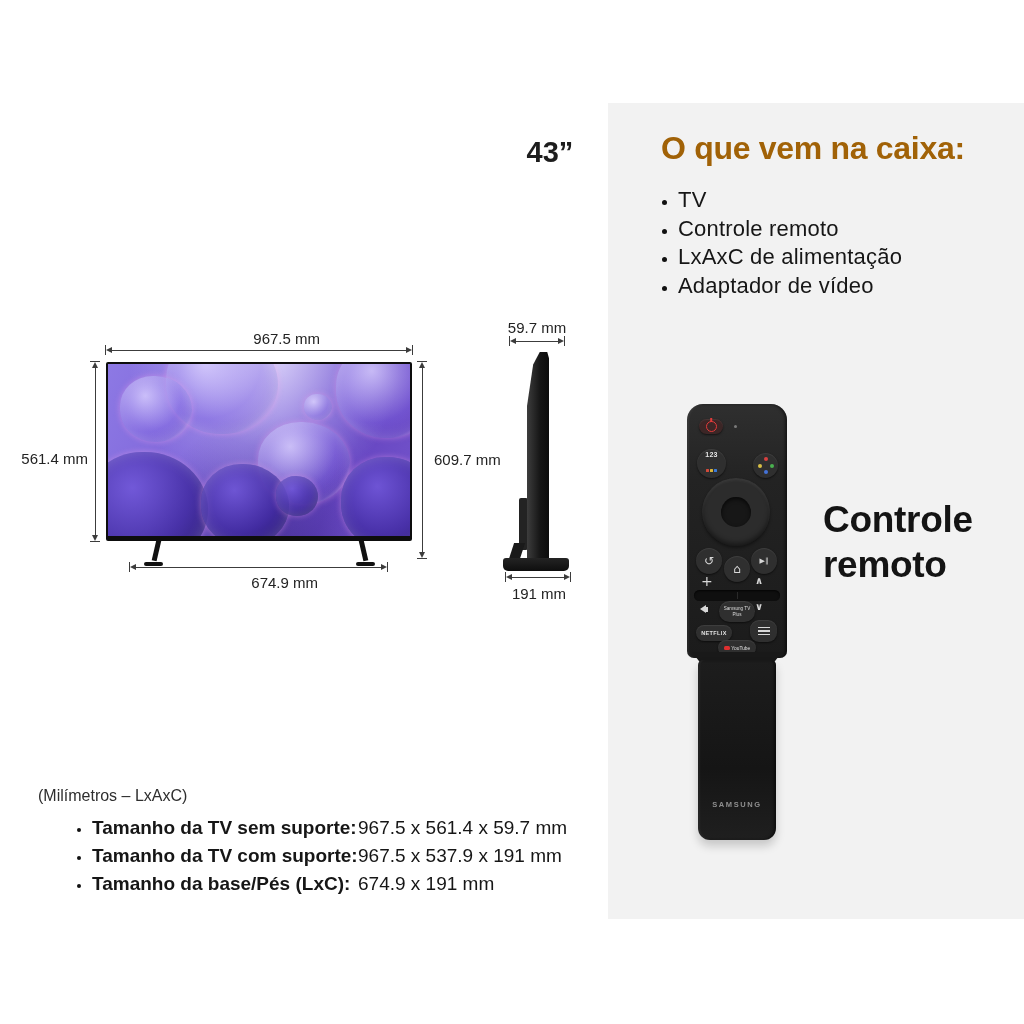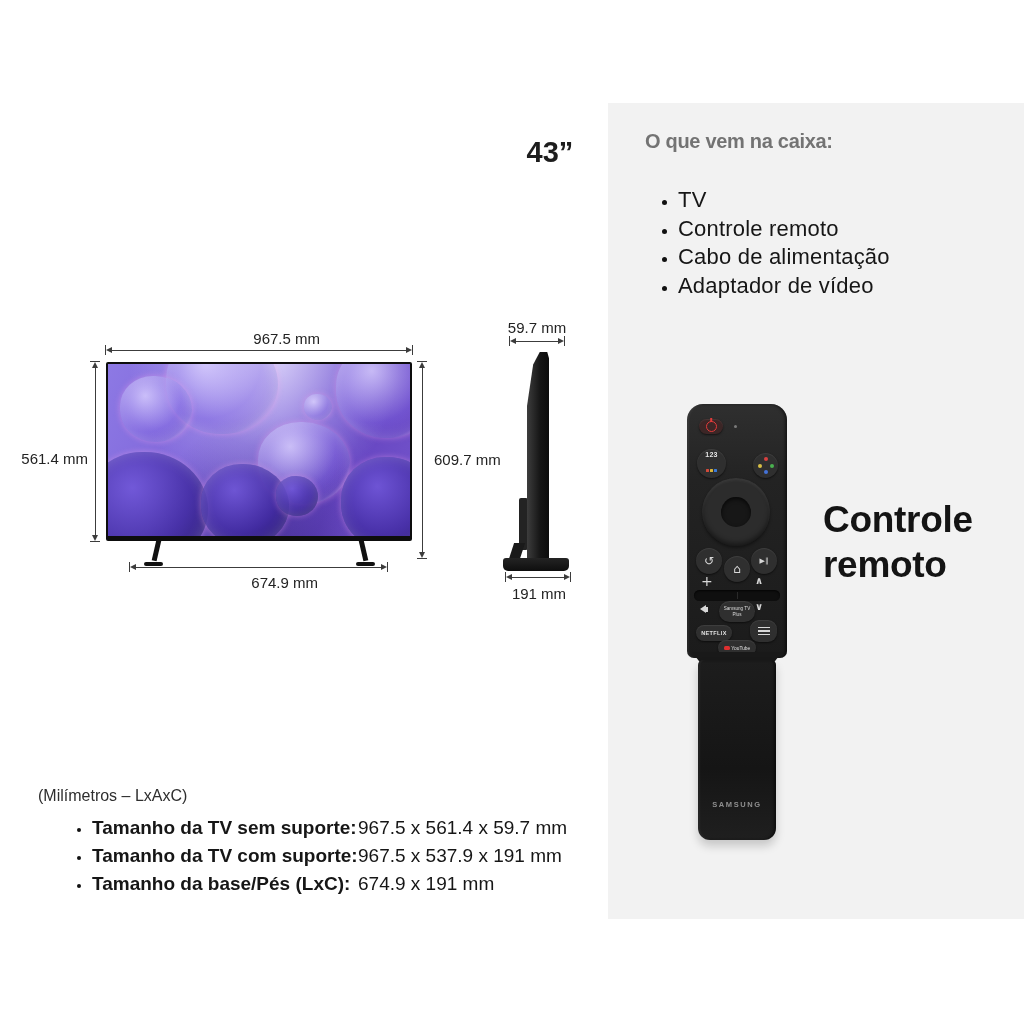--- a/index.html
+++ b/index.html
@@ -1,21 +1,21 @@
 <!DOCTYPE html>
 <html><head>
 <meta charset="utf-8">
 <style>
   html,body{margin:0;padding:0;}
   body{width:1024px;height:1024px;background:#ffffff;font-family:"Liberation Sans","DejaVu Sans",sans-serif;color:#1b1b1b;}
   .canvas{position:relative;width:1024px;height:1024px;overflow:hidden;background:#fff;}
 
   
   .panel-bg{position:absolute;left:608px;top:103px;width:416px;height:816px;background:#f2f2f2;}
-  .box-title{position:absolute;left:645px;top:130px;width:360px;font-size:20px;font-weight:700;letter-spacing:-0.3px;color:#737373;}
+  .box-title{position:absolute;left:661px;top:130px;width:360px;font-size:32px;font-weight:700;letter-spacing:-0.3px;color:#a16207;}
   .box-list{position:absolute;left:652px;top:186px;margin:0;padding:0 0 0 26px;list-style:disc;}
   .box-list li{font-size:22px;line-height:28.5px;letter-spacing:.2px;color:#161616;}
   .box-list li::marker{color:#111;font-size:16px;}
 
   
   .size-label{position:absolute;left:505px;top:136px;width:90px;text-align:center;font-size:29px;font-weight:600;color:#1d1d1d;}
 
   
   .dim-label{position:absolute;font-size:15px;color:#232323;white-space:nowrap;}
   .dimh,.dimv{position:absolute;}
@@ -101,21 +101,21 @@
 </head>
 <body>
 
 <div class="canvas">
 
   <div class="panel-bg"></div>
   <div class="box-title">O que vem na caixa:</div>
   <ul class="box-list">
     <li>TV</li>
     <li>Controle remoto</li>
-    <li>Cabo de alimentação</li>
+    <li>LxAxC de alimentação</li>
     <li>Adaptador de vídeo</li>
   </ul>
 
   <div class="size-label">43”</div>
 
   <div class="dim-label" style="left:200px;top:330px;width:120px;text-align:right;">967.5 mm</div>
   <div class="dimh" style="left:106px;top:345px;width:306px;">
     <span class="ln"></span>
       <span class="ah-l"></span>
       <span class="ah-r"></span>

